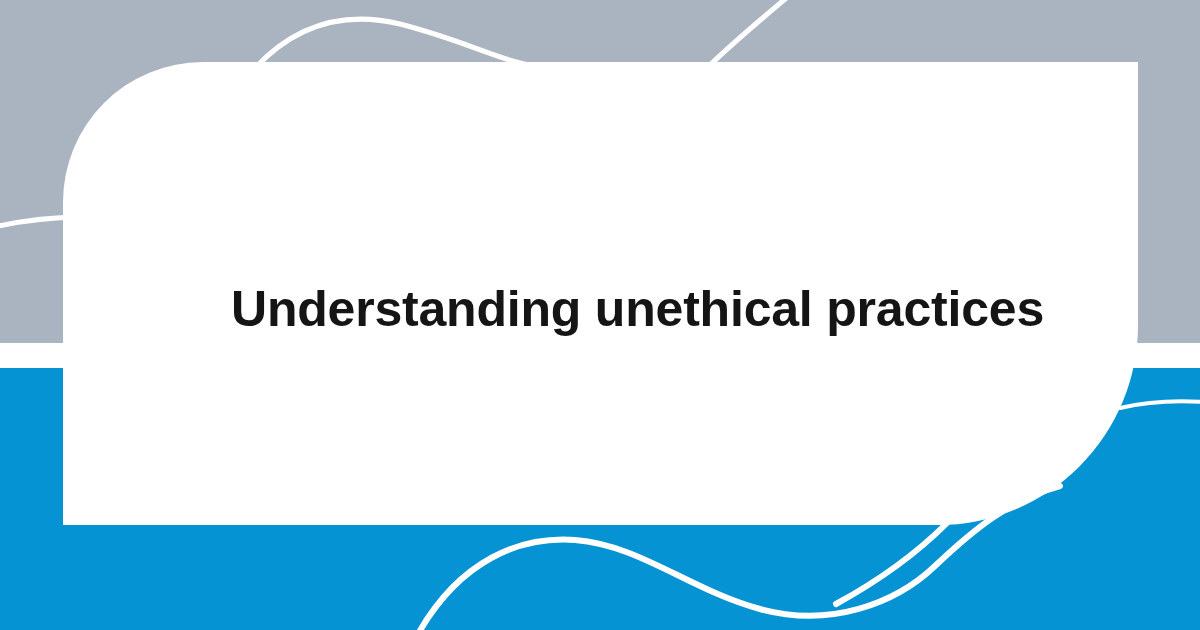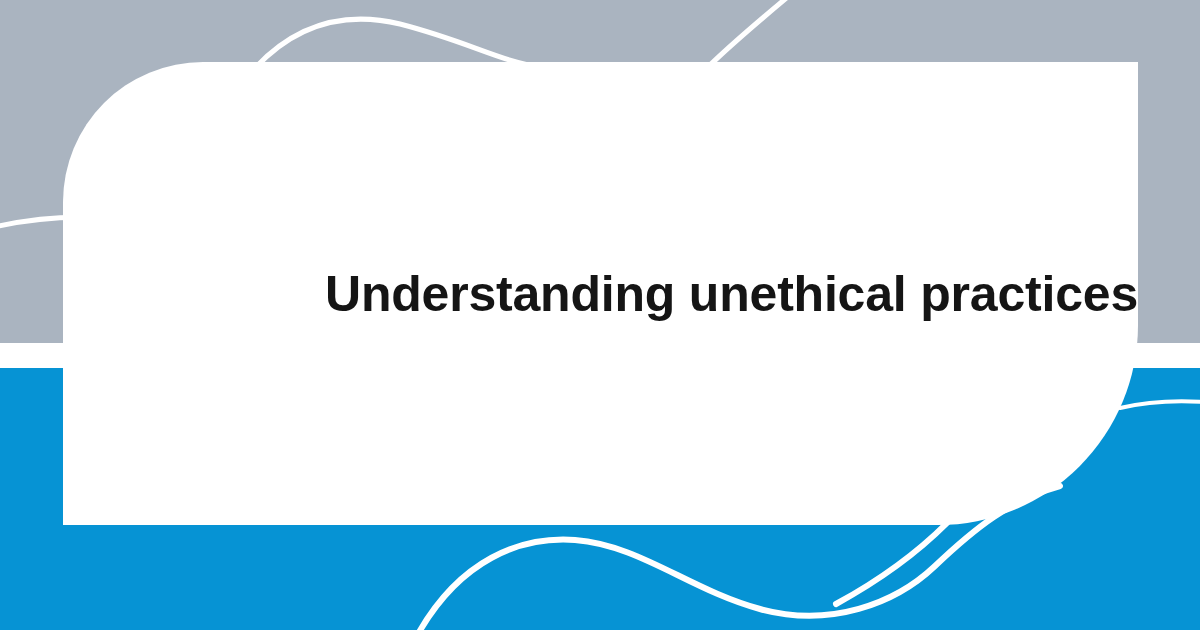--- a/index.html
+++ b/index.html
@@ -43,26 +43,27 @@
     width: 1075px;
     height: 463px;
     background: #ffffff;
     border-top-left-radius: 140px;
     border-bottom-right-radius: 200px;
     border-top-right-radius: 0px;
     border-bottom-left-radius: 0px;
   }
   .card-inner {
     position: absolute;
-    left: 0; top: 1px;
+    left: 0; top: 16px;
     width: 100%;
     height: 100%;
     display: flex;
     align-items: center;
-    justify-content: flex-end;
+    justify-content: flex-start;
+    padding-left: 11px;
   }
   .title {
     margin: 0;
     padding: 0 0 0 157px;
     font-size: 50px;
     line-height: 1.1;
     font-weight: bold;
     color: #151515;
     letter-spacing: -0.2px;
     white-space: nowrap;

